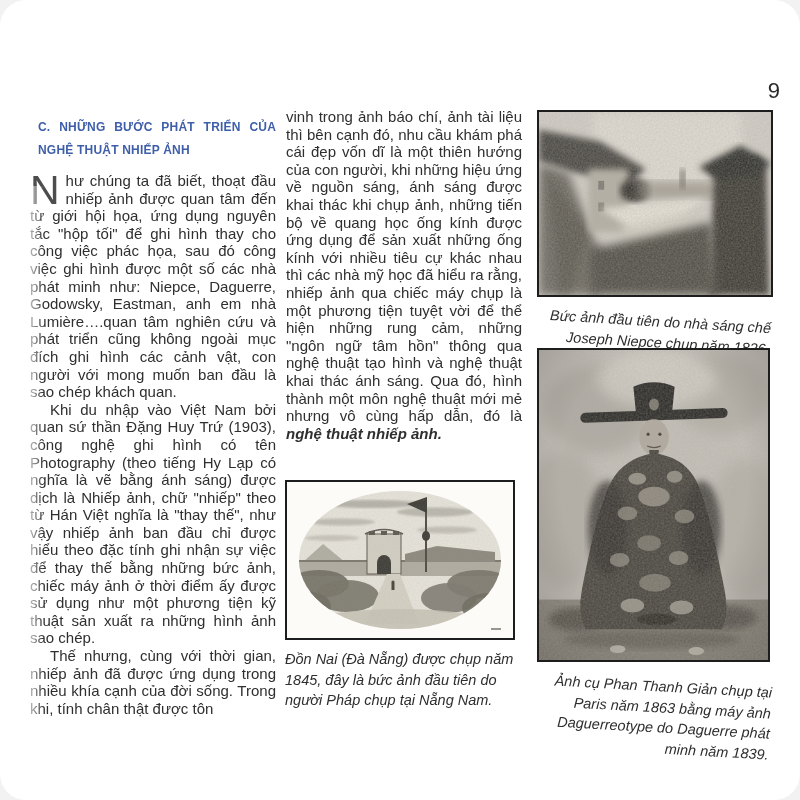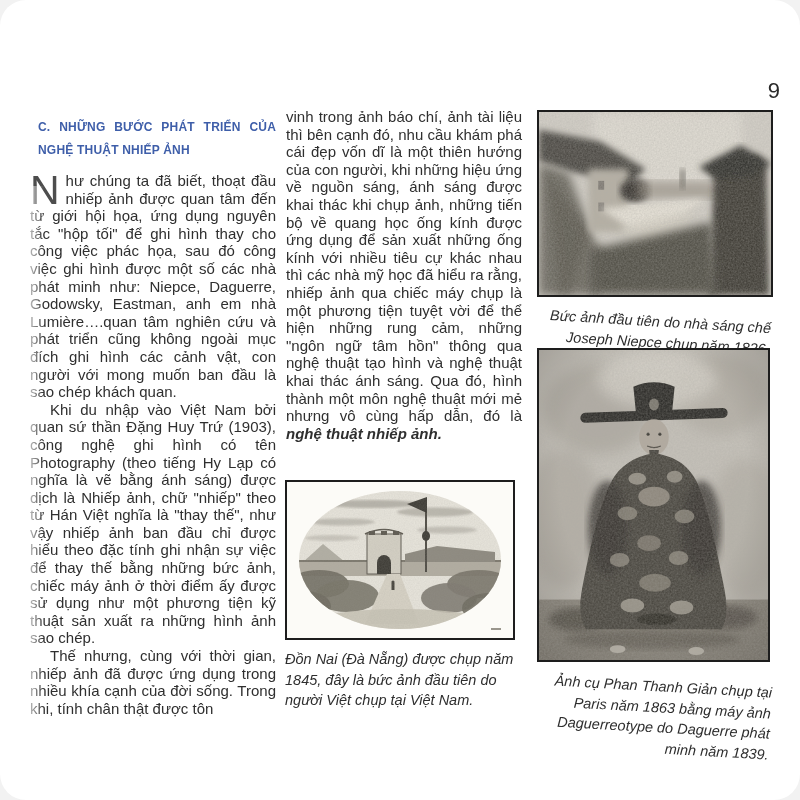--- a/index.html
+++ b/index.html
@@ -116,21 +116,21 @@
           <ellipse cx="202" cy="126" rx="27" ry="15" fill="#6e6a5f" opacity=".9"></ellipse>
           <path d="M100,92 L113,92 L132,142 L78,142 Z" fill="#d8d3c6"></path>
           <ellipse cx="113" cy="144" rx="95" ry="17" fill="#c8c3b5" opacity=".85"></ellipse>
           <circle cx="106" cy="100" r="1.6" fill="#45423b"></circle>
           <rect x="104.5" y="101" width="3" height="7" fill="#45423b"></rect>
           <rect width="226" height="156" filter="url(#egrain)"></rect>
         </g>
         <rect x="204" y="146" width="10" height="2" fill="#9a968d"></rect>
       </svg>
     </div>
-    <figcaption class="caption engraving-caption">Đồn Nai (Đà Nẵng) được chụp năm 1845, đây là bức ảnh đầu tiên do người Việt chụp tại Việt Nam.</figcaption>
+    <figcaption class="caption engraving-caption">Đồn Nai (Đà Nẵng) được chụp năm 1845, đây là bức ảnh đầu tiên do người Pháp chụp tại Nẵng Nam.</figcaption>
   </figure>
 
   <div class="photo-frame" id="photo-niepce">
     <svg viewBox="0 0 235 186" preserveAspectRatio="none">
       <defs>
         <filter id="nb3">
             <feGaussianBlur stdDeviation="3"></feGaussianBlur>
           </filter>
         <filter id="nb5">
             <feGaussianBlur stdDeviation="5"></feGaussianBlur>

